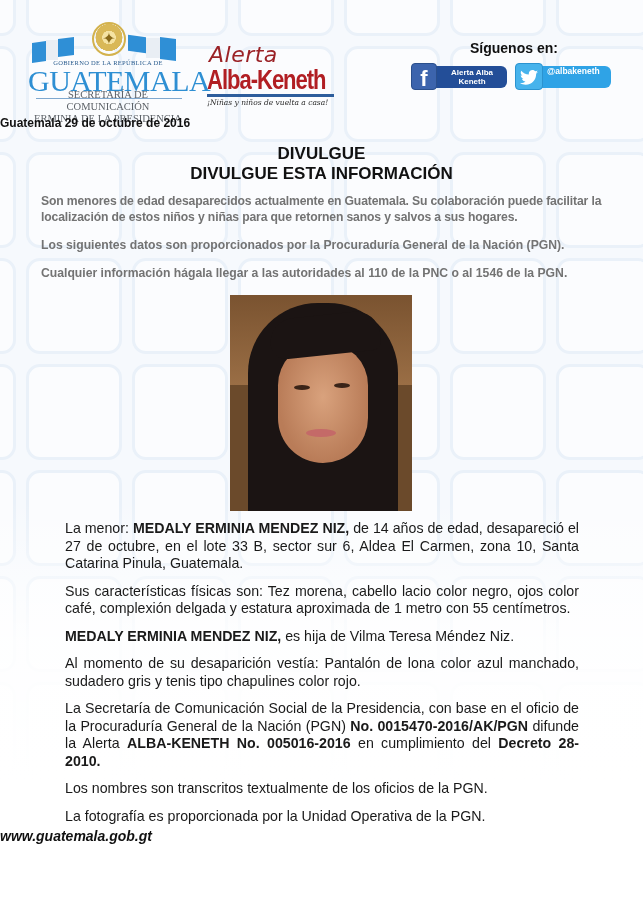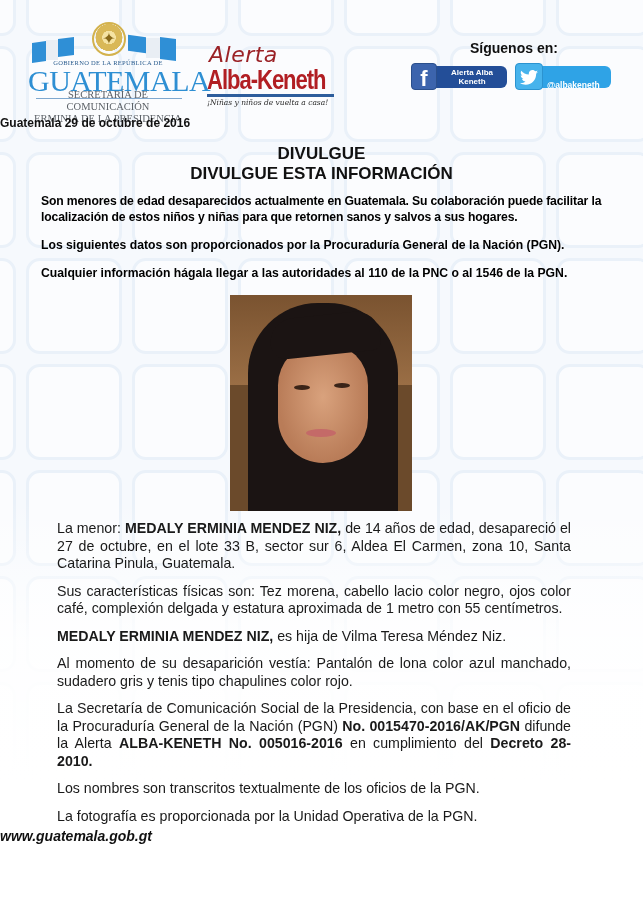--- a/index.html
+++ b/index.html
@@ -108,52 +108,52 @@
   .tw-btn {
     position: absolute; left: 517px; top: 66px; width: 94px; height: 22px;
     background: #2fa3e6; border-radius: 6px; color: #fff;
   }
   .tw-btn .ico {
     position: absolute; left: -2px; top: -3px; width: 28px; height: 27px;
     background: #47b3ec; border-radius: 4px; border: 1px solid #2b93d0;
     text-align: center; line-height: 26px; font-size: 16px; color: #fff;
   }
   .tw-btn .lbl {
-    position: absolute; left: 30px; top: 14px; font-size: 8.5px; font-weight: bold;
+    position: absolute; left: 30px; top: 0; font-size: 8.5px; font-weight: bold;
   }
 
   .date {
     position: absolute; left: 0; width: 643px; top: 116px; 
     font-weight: bold; font-size: 12px;
   }
   .headline {
     position: absolute; left: 0; width: 643px; top: 144px; text-align: center;
     font-weight: bold; font-size: 17px; line-height: 20px;
   }
   .intro {
     position: absolute; left: 41px; width: 562px; top: 193px;
-    font-weight: bold; font-size: 12.2px; line-height: 16px; color: #000000;
+    font-weight: bold; font-size: 12.2px; line-height: 16px; color: #737373;
   }
   .intro p { margin-bottom: 12px; }
   .intro p.first { letter-spacing: -0.15px; }
 
   .photo {
     position: absolute; left: 230px; top: 295px; width: 182px; height: 216px;
     overflow: hidden; background: #6b4a2b;
   }
   .photo .wall { position:absolute; left:0; top:0; width:100%; height:90px; background: linear-gradient(#7a5330, #9a6e45); }
   .photo .hair { position:absolute; left:18px; top:8px; width:150px; height:220px; border-radius: 70px 70px 10px 10px; background:#1b1413; }
   .photo .face { position:absolute; left:48px; top:48px; width:90px; height:120px; border-radius: 45px 45px 48px 48px; background: radial-gradient(ellipse at 50% 45%, #d9a27d, #b97c58 70%); }
   .photo .eye1 { position:absolute; left:64px; top:90px; width:16px; height:5px; border-radius:50%; background:#3a2418; }
   .photo .eye2 { position:absolute; left:104px; top:88px; width:16px; height:5px; border-radius:50%; background:#3a2418; }
   .photo .mouth { position:absolute; left:76px; top:134px; width:30px; height:8px; border-radius:50%; background:#c46a68; }
   .photo .fringe { position:absolute; left:40px; top:20px; width:110px; height:40px; border-radius: 60px 60px 20px 40px; background:#1b1413; transform: rotate(-6deg); }
 
   .body {
-    position: absolute; left: 57px; width: 514px; top: 520px;
+    position: absolute; left: 65px; width: 514px; top: 520px;
     font-size: 14.2px; line-height: 17.5px; color: #1a1a1a; text-align: justify;
   }
   .body p { margin-bottom: 10px; }
   .body b { font-weight: bold; }
   .footer-url {
     position: absolute; left: 0; width: 643px; top: 828px; text-align: left;
     font-weight: bold; font-style: italic; font-size: 14px; color: #111;
   }
 </style>
 </head>

